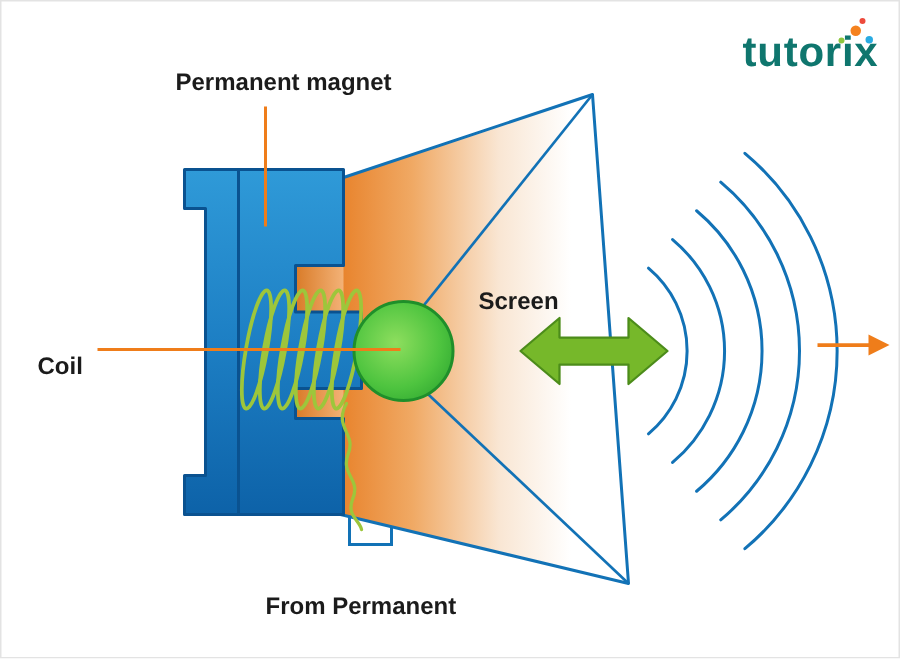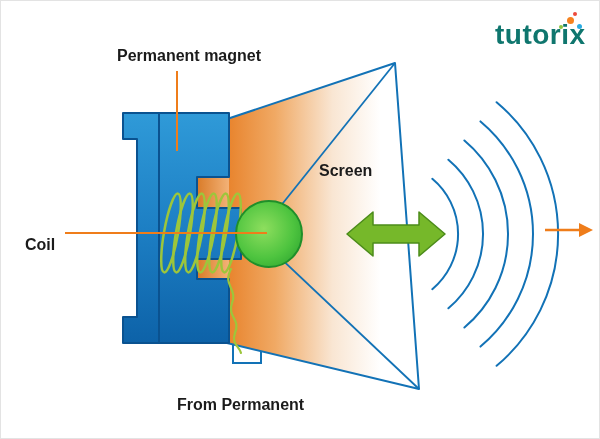--- a/index.html
+++ b/index.html
@@ -99,21 +99,21 @@
       <polygon points="578,222 592,229 578,236" fill="#ef7d1a"></polygon>
     </g>
 
     <path d="M232,344 V362 H260 V351" fill="none" stroke="#1272b6" stroke-width="2"></path>
   </svg>
 
   <div class="label" style="left:116px;top:46px;">Permanent magnet</div>
 
   <div class="label" style="left:24px;top:235px;">Coil</div>
 
-  <div class="label" style="left:318px;top:161px;">Screen</div>
+  <div class="label" style="left:318px;top:192px;">Screen</div>
 
   <div class="label" style="left:176px;top:395px;">From Permanent</div>
 
   <div class="logo">
     <span>tutorix</span>
   </div>
   <span class="dot dot-orange"></span>
   <span class="dot dot-blue"></span>
   <span class="dot dot-green"></span>
   <span class="dot dot-red"></span>

